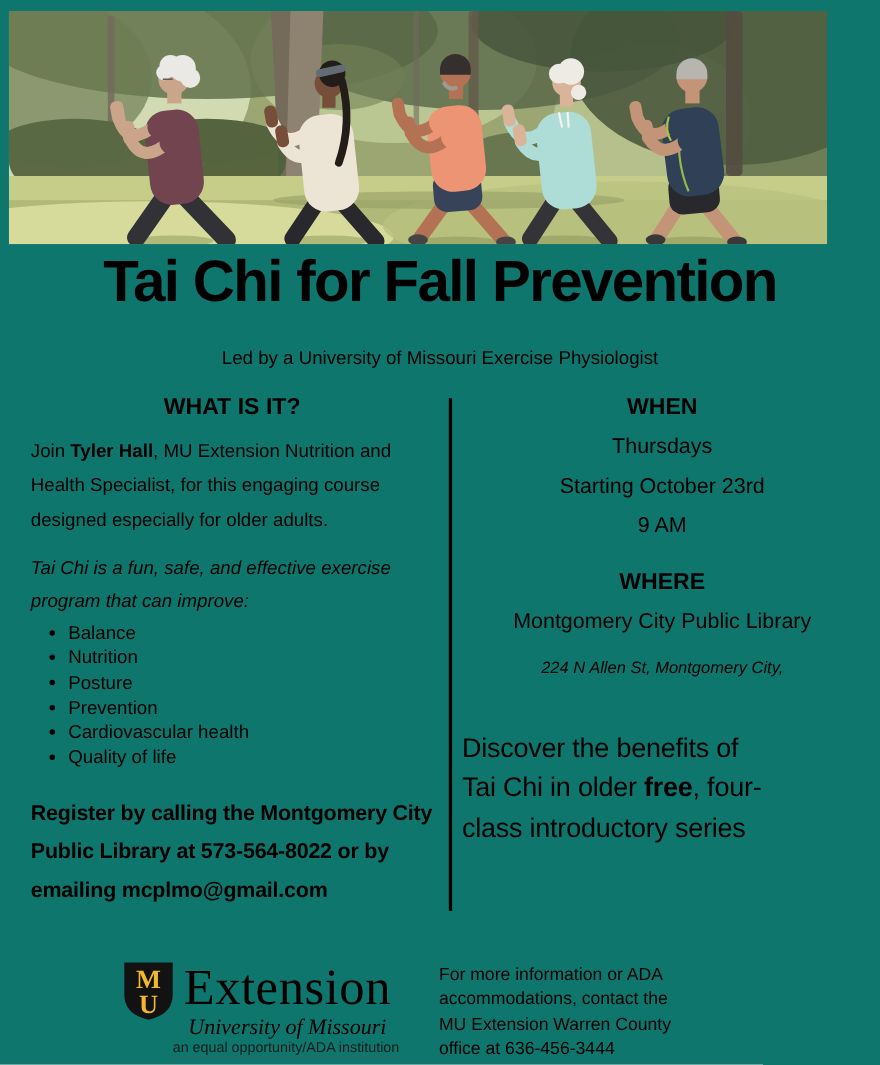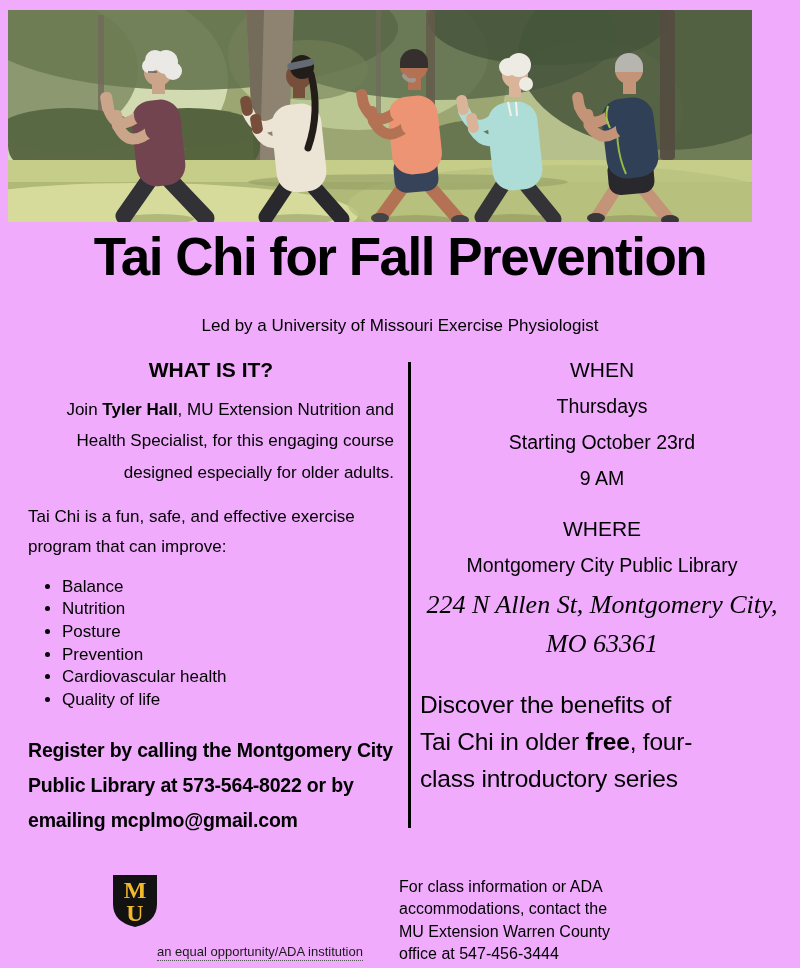--- a/index.html
+++ b/index.html
@@ -1,42 +1,42 @@
 <!DOCTYPE html>
 <html><head>
 <meta charset="utf-8">
 <style>
   html,body{margin:0;padding:0;background:#fff;}
-  .flyer{position:relative;width:800px;height:968px;background:#f0abfc;
+  .flyer{position:relative;width:800px;height:968px;background:#0f766e;
          font-family:"Liberation Sans",sans-serif;color:#000;overflow:hidden;}
 
   .photo{position:absolute;left:8px;top:10px;width:744px;height:212px;overflow:hidden;}
   .photo svg{display:block;}
 
   .title{position:absolute;top:226px;left:0;width:100%;text-align:center;
          font-size:53px;font-weight:bold;letter-spacing:-1.5px;}
   .subtitle{position:absolute;top:316px;left:0;width:100%;text-align:center;font-size:17px;}
 
   .col-left{position:absolute;left:28px;top:358px;width:366px;font-size:17px;}
   .what-heading{text-align:center;font-size:21px;font-weight:bold;margin:0 0 12px 0;}
-  .p-intro{margin:0 0 14px 0;line-height:1.85;text-align:right;}
-  .p-lead{margin:0 0 15px 0;line-height:1.72;}
+  .p-intro{margin:0 0 14px 0;line-height:1.85;}
+  .p-lead{margin:0 0 4px 0;line-height:1.72;font-style:italic;}
   .benefits{margin:0;padding:0 0 0 34px;line-height:1.33;}
   .benefits li{margin:0;}
   .register{font-weight:bold;font-size:19.5px;line-height:1.78;margin-top:22px;letter-spacing:-0.2px;}
 
   .divider{position:absolute;left:408px;top:362px;width:3px;height:466px;background:#000;}
 
   .col-right{position:absolute;left:420px;top:358px;width:364px;text-align:center;}
-  .when-heading,.where-heading{font-size:21px;font-weight:normal;margin:0;}
+  .when-heading,.where-heading{font-size:21px;font-weight:bold;margin:0;}
   .when-line{font-size:19.5px;margin-top:13px;}
   .where-heading{margin-top:27px;text-align:center;}
   .venue{font-size:19.5px;margin-top:13px;}
-  .addr{font-style:italic;font-size:26px;line-height:1.5;margin-top:8px;font-family:Liberation Serif, serif;}
-  .discover{text-align:left;font-size:24.5px;line-height:1.5;margin-top:24px;letter-spacing:-0.2px;}
+  .addr{font-style:italic;font-size:15px;line-height:1.5;margin-top:20px;}
+  .discover{text-align:left;font-size:24.5px;line-height:1.5;margin-top:43px;letter-spacing:-0.2px;}
 
   .logo{position:absolute;left:112px;top:874px;display:flex;align-items:flex-start;}
   .shield{flex:0 0 auto;}
   .wordmark-block{margin-left:9px;}
   .wordmark{font-family:"Liberation Serif",serif;font-size:46px;line-height:1.05;letter-spacing:0.5px;}
   .university{font-family:"Liberation Serif",serif;font-style:italic;font-size:20px;
               text-align:center;margin-top:1px;}
   .tagline{position:absolute;left:157px;top:944px;font-size:13px;color:#1a1a1a;
            border-bottom:1px dotted #555;padding-bottom:1px;}
 
@@ -202,38 +202,41 @@
 
   <div class="col-right">
     <div class="when-heading">WHEN</div>
     <div class="when-line">Thursdays</div>
     <div class="when-line">Starting October 23rd</div>
     <div class="when-line">9 AM</div>
     <div class="where-heading">WHERE</div>
     <div class="venue">Montgomery City Public Library</div>
     <div class="addr">
       <div>224 N Allen St, Montgomery City,</div>
-      <div>MO 63361</div>
     </div>
     <div class="discover">
       <div>Discover the benefits of</div>
       <div><span>Tai Chi in older </span><b>free</b><span>, four-</span></div>
       <div>class introductory series</div>
     </div>
   </div>
 
   <div class="logo">
     <svg class="shield" width="46" height="54" viewBox="0 0 46 54">
       <path d="M1,1 H45 V30 Q45,48 23,53 Q1,48 1,30 Z" fill="#121212"></path>
       <text x="23" y="24" text-anchor="middle" font-size="24" font-weight="bold" font-family="Liberation Serif, serif" fill="#F1B82D">M</text>
       <text x="23" y="47" text-anchor="middle" font-size="24" font-weight="bold" font-family="Liberation Serif, serif" fill="#F1B82D">U</text>
     </svg>
+    <div class="wordmark-block">
+      <div class="wordmark">Extension</div>
+      <div class="university">University of Missouri</div>
+    </div>
   </div>
   <div class="tagline">an equal opportunity/ADA institution</div>
 
   <div class="contact">
-    <div>For class information or ADA</div>
+    <div>For more information or ADA</div>
     <div>accommodations, contact the</div>
     <div>MU Extension Warren County</div>
-    <div>office at 547-456-3444</div>
+    <div>office at 636-456-3444</div>
   </div>
 
 </div>
 
 </body></html>

